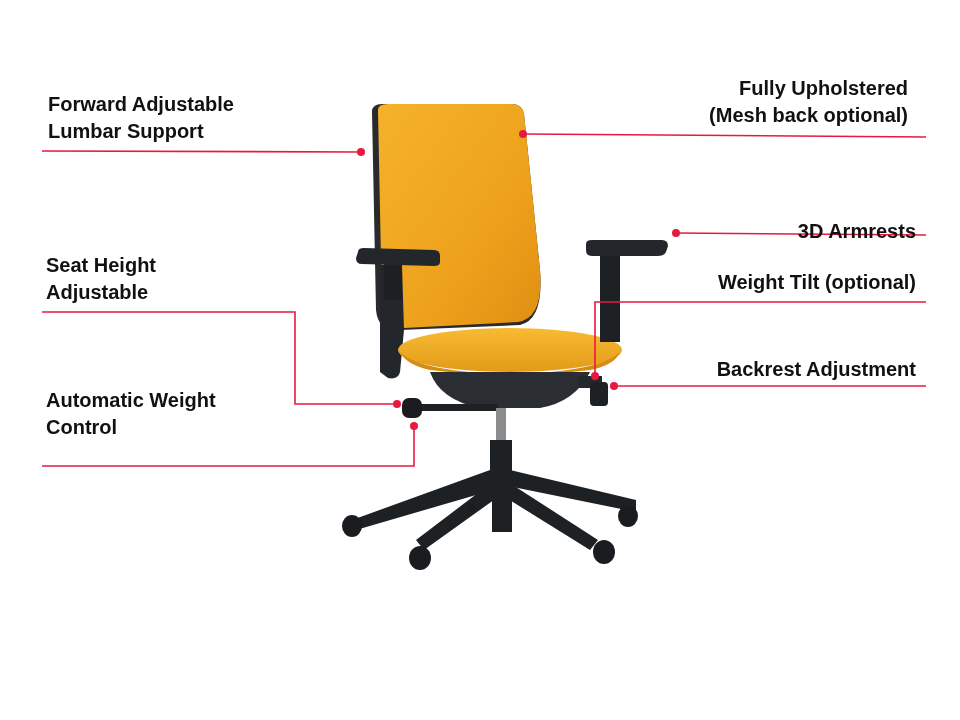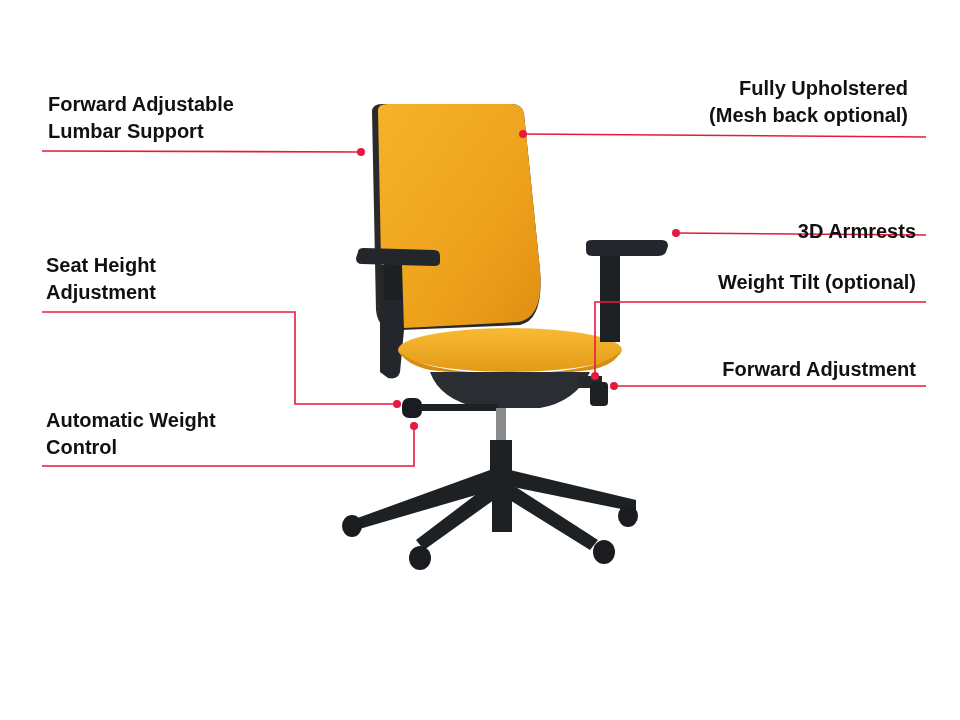--- a/index.html
+++ b/index.html
@@ -96,17 +96,17 @@
     <circle cx="414" cy="426" r="4"></circle>
   </g>
 </svg>
 
 <div class="label" style="left:48px; top:91px;">Forward Adjustable
 Lumbar Support</div>
 <div class="label right" style="right:52px; top:75px;margin-left:40px;">Fully Upholstered
 (Mesh back optional)</div>
 <div class="label right" style="right:44px; top:206px;margin-top:12px;">3D Armrests</div>
 <div class="label" style="left:46px; top:252px;">Seat Height
-Adjustment</div>
+Adjustable</div>
 <div class="label right" style="right:44px; top:269px;">Weight Tilt (optional)</div>
-<div class="label right" style="right:44px; top:356px;">Forward Adjustment</div>
-<div class="label" style="left:46px; top:407px;">Automatic Weight
+<div class="label right" style="right:44px; top:356px;">Backrest Adjustment</div>
+<div class="label" style="left:46px; top:387px;">Automatic Weight
 Control</div>
 
 </body></html>

